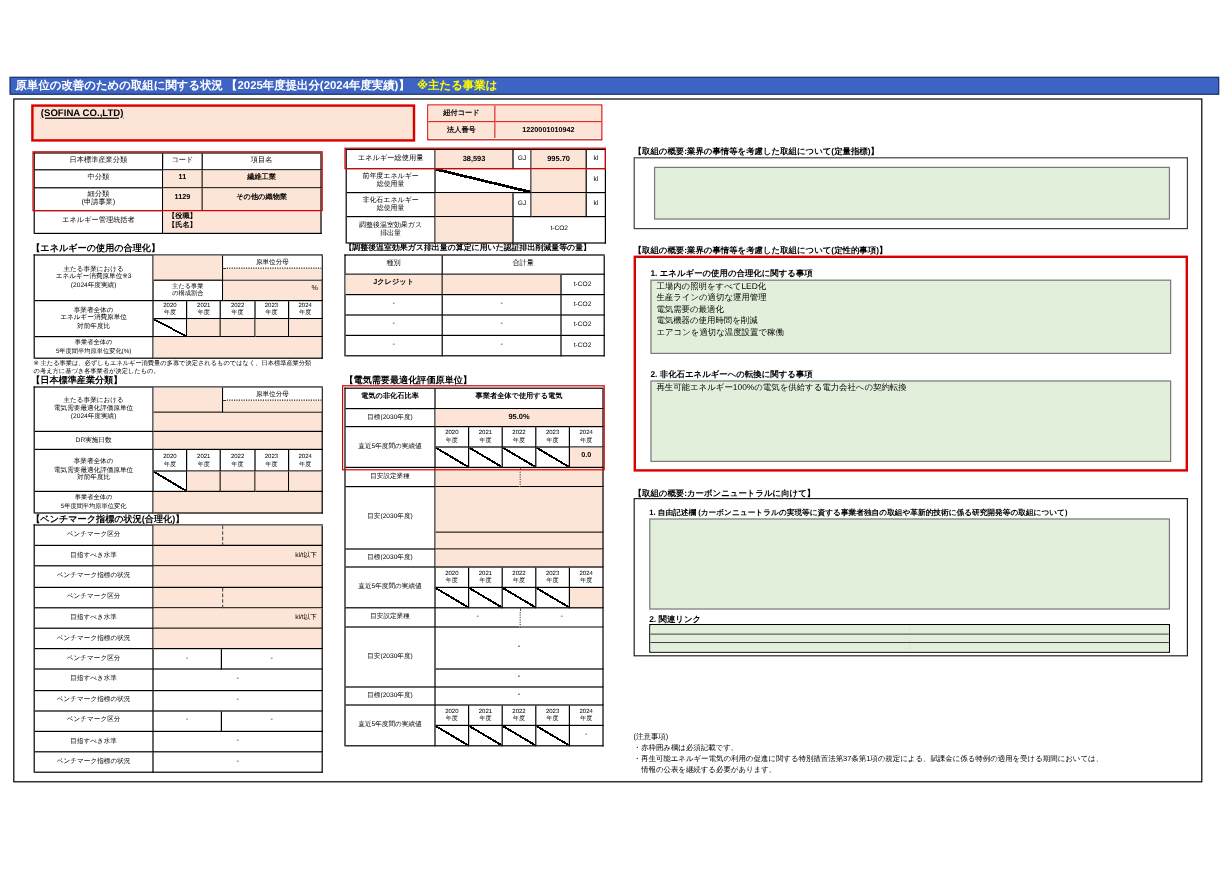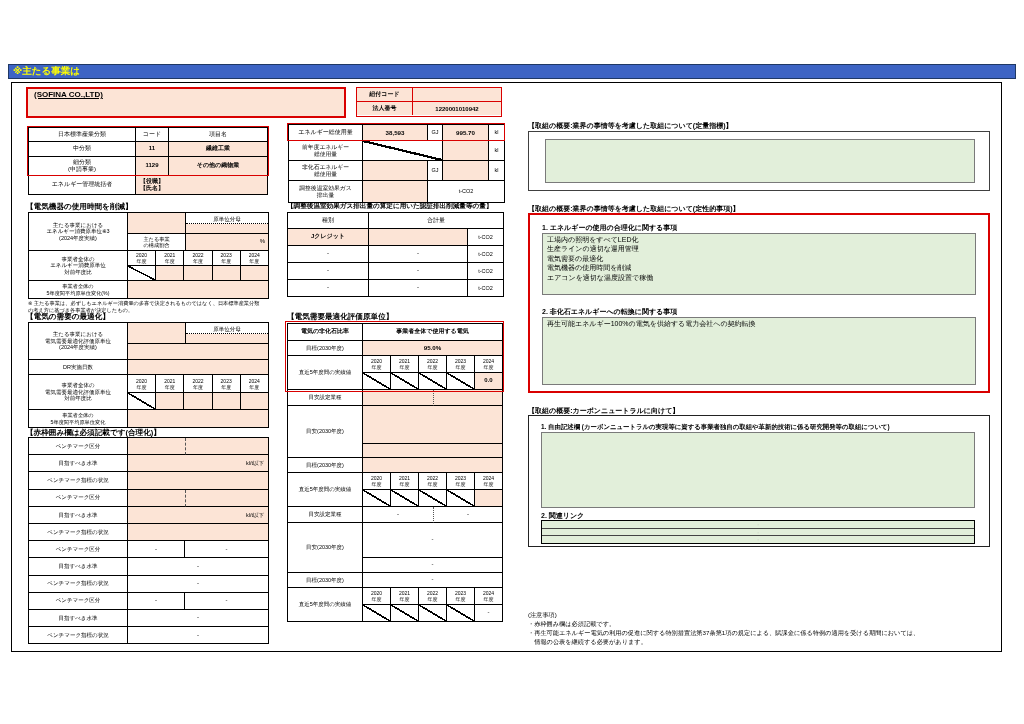--- a/index.html
+++ b/index.html
@@ -31,20 +31,21 @@
             border:1px solid #1F3864;box-sizing:border-box;display:flex;align-items:center;
             padding-left:4px;gap:6px}
   .outer{position:absolute;left:11px;top:82px;width:991px;height:570px;border:1.6px solid #000;box-sizing:border-box}
   .ylw{color:#FFFF00}
   .wht{color:#ffffff}
 </style>
 </head>
 <body>
 
 <div class="titlebar">
+  <span class="wht b" style="font-size:9.5px">原単位の改善のための取組に関する状況 【2025年度提出分(2024年度実績)】</span>
   <span class="ylw b" style="font-size:9.5px">※主たる事業は</span>
 </div>
 
 <div class="outer"></div>
 
 <div class="abs or" style="left:26px;top:87px;width:320px;height:31px;border:2px solid #d90000;box-sizing:border-box;padding:1px 6px">
   <div class="b" style="font-size:8px;text-decoration:underline">(SOFINA CO.,LTD)</div>
 </div>
 
 <div class="abs" style="left:356px;top:87px;width:146px;height:30px;border:1.6px solid #d90000;box-sizing:border-box">
@@ -108,21 +109,21 @@
   </div>
   <div class="fr">
     <div class="c f58 pre" style="width:74px;height:22px">調整後温室効果ガス
 排出量</div>
     <div class="c or" style="width:65px;height:22px"></div>
     <div class="c f55" style="width:77px;height:22px">t-CO2</div>
   </div>
 </div>
 <div class="redbox" style="left:287px;top:123px;width:218px;height:18px"></div>
 
-<div class="sect" style="left:26px;top:202px">【電気機器の使用時間を削減】</div>
+<div class="sect" style="left:26px;top:202px">【エネルギーの使用の合理化】</div>
 <div class="tbl" style="left:28px;top:212px;width:240px">
   <div class="fr">
     <div class="c f55 pre" style="width:99px;height:38px">主たる事業における
 エネルギー消費原単位※3
 (2024年度実績)</div>
     <div class="fc" style="width:141px">
       <div class="fr">
         <div class="c or" style="width:58px;height:21px"></div>
         <div class="c fc" style="width:83px;height:21px;padding:0">
           <div class="bunbo-top f55">原単位分母</div>
@@ -164,21 +165,21 @@
   </div>
   <div class="fr">
     <div class="c f52 pre" style="width:99px;height:18px">事業者全体の
 5年度間平均原単位変化(%)</div>
     <div class="c or" style="width:141px;height:18px"></div>
   </div>
 </div>
 <div class="abs pre f52" style="left:28px;top:300px;width:252px;line-height:1.35">※ 主たる事業は、必ずしもエネルギー消費量の多寡で決定されるものではなく、日本標準産業分類
 の考え方に基づき各事業者が決定したもの。</div>
 
-<div class="sect" style="left:26px;top:312px">【電気の需要の最適化】</div>
+<div class="sect" style="left:26px;top:312px">【日本標準産業分類】</div>
 <div class="tbl" style="left:28px;top:322px;width:240px">
   <div class="fr">
     <div class="c f55 pre" style="width:99px;height:37px">主たる事業における
 電気需要最適化評価原単位
 (2024年度実績)</div>
     <div class="fc" style="width:141px">
       <div class="fr">
         <div class="c or" style="width:58px;height:21px"></div>
         <div class="c fc" style="width:83px;height:21px;padding:0">
           <div class="bunbo-top f55">原単位分母</div>
@@ -220,21 +221,21 @@
       </div>
     </div>
   </div>
   <div class="fr">
     <div class="c f52 pre" style="width:99px;height:18px">事業者全体の
 5年度間平均原単位変化</div>
     <div class="c or" style="width:141px;height:18px"></div>
   </div>
 </div>
 
-<div class="sect" style="left:26px;top:428px">【赤枠囲み欄は必須記載です(合理化)】</div>
+<div class="sect" style="left:26px;top:428px">【ベンチマーク指標の状況(合理化)】</div>
 <div class="tbl" style="left:28px;top:437px;width:240px">
 
   <div class="fr">
     <div class="c f55" style="width:99px;height:17.2px">ベンチマーク区分</div>
     <div class="c or" style="width:57px;height:17.2px;border-right:none"></div>
     <div class="c or dashdiv" style="width:84px;height:17.2px"></div>
   </div>
   <div class="fr">
     <div class="c f55" style="width:99px;height:17.2px">目指すべき水準</div>
     <div class="c or f55 right" style="width:141px;height:17.2px;padding-right:4px">kl/t以下</div>

